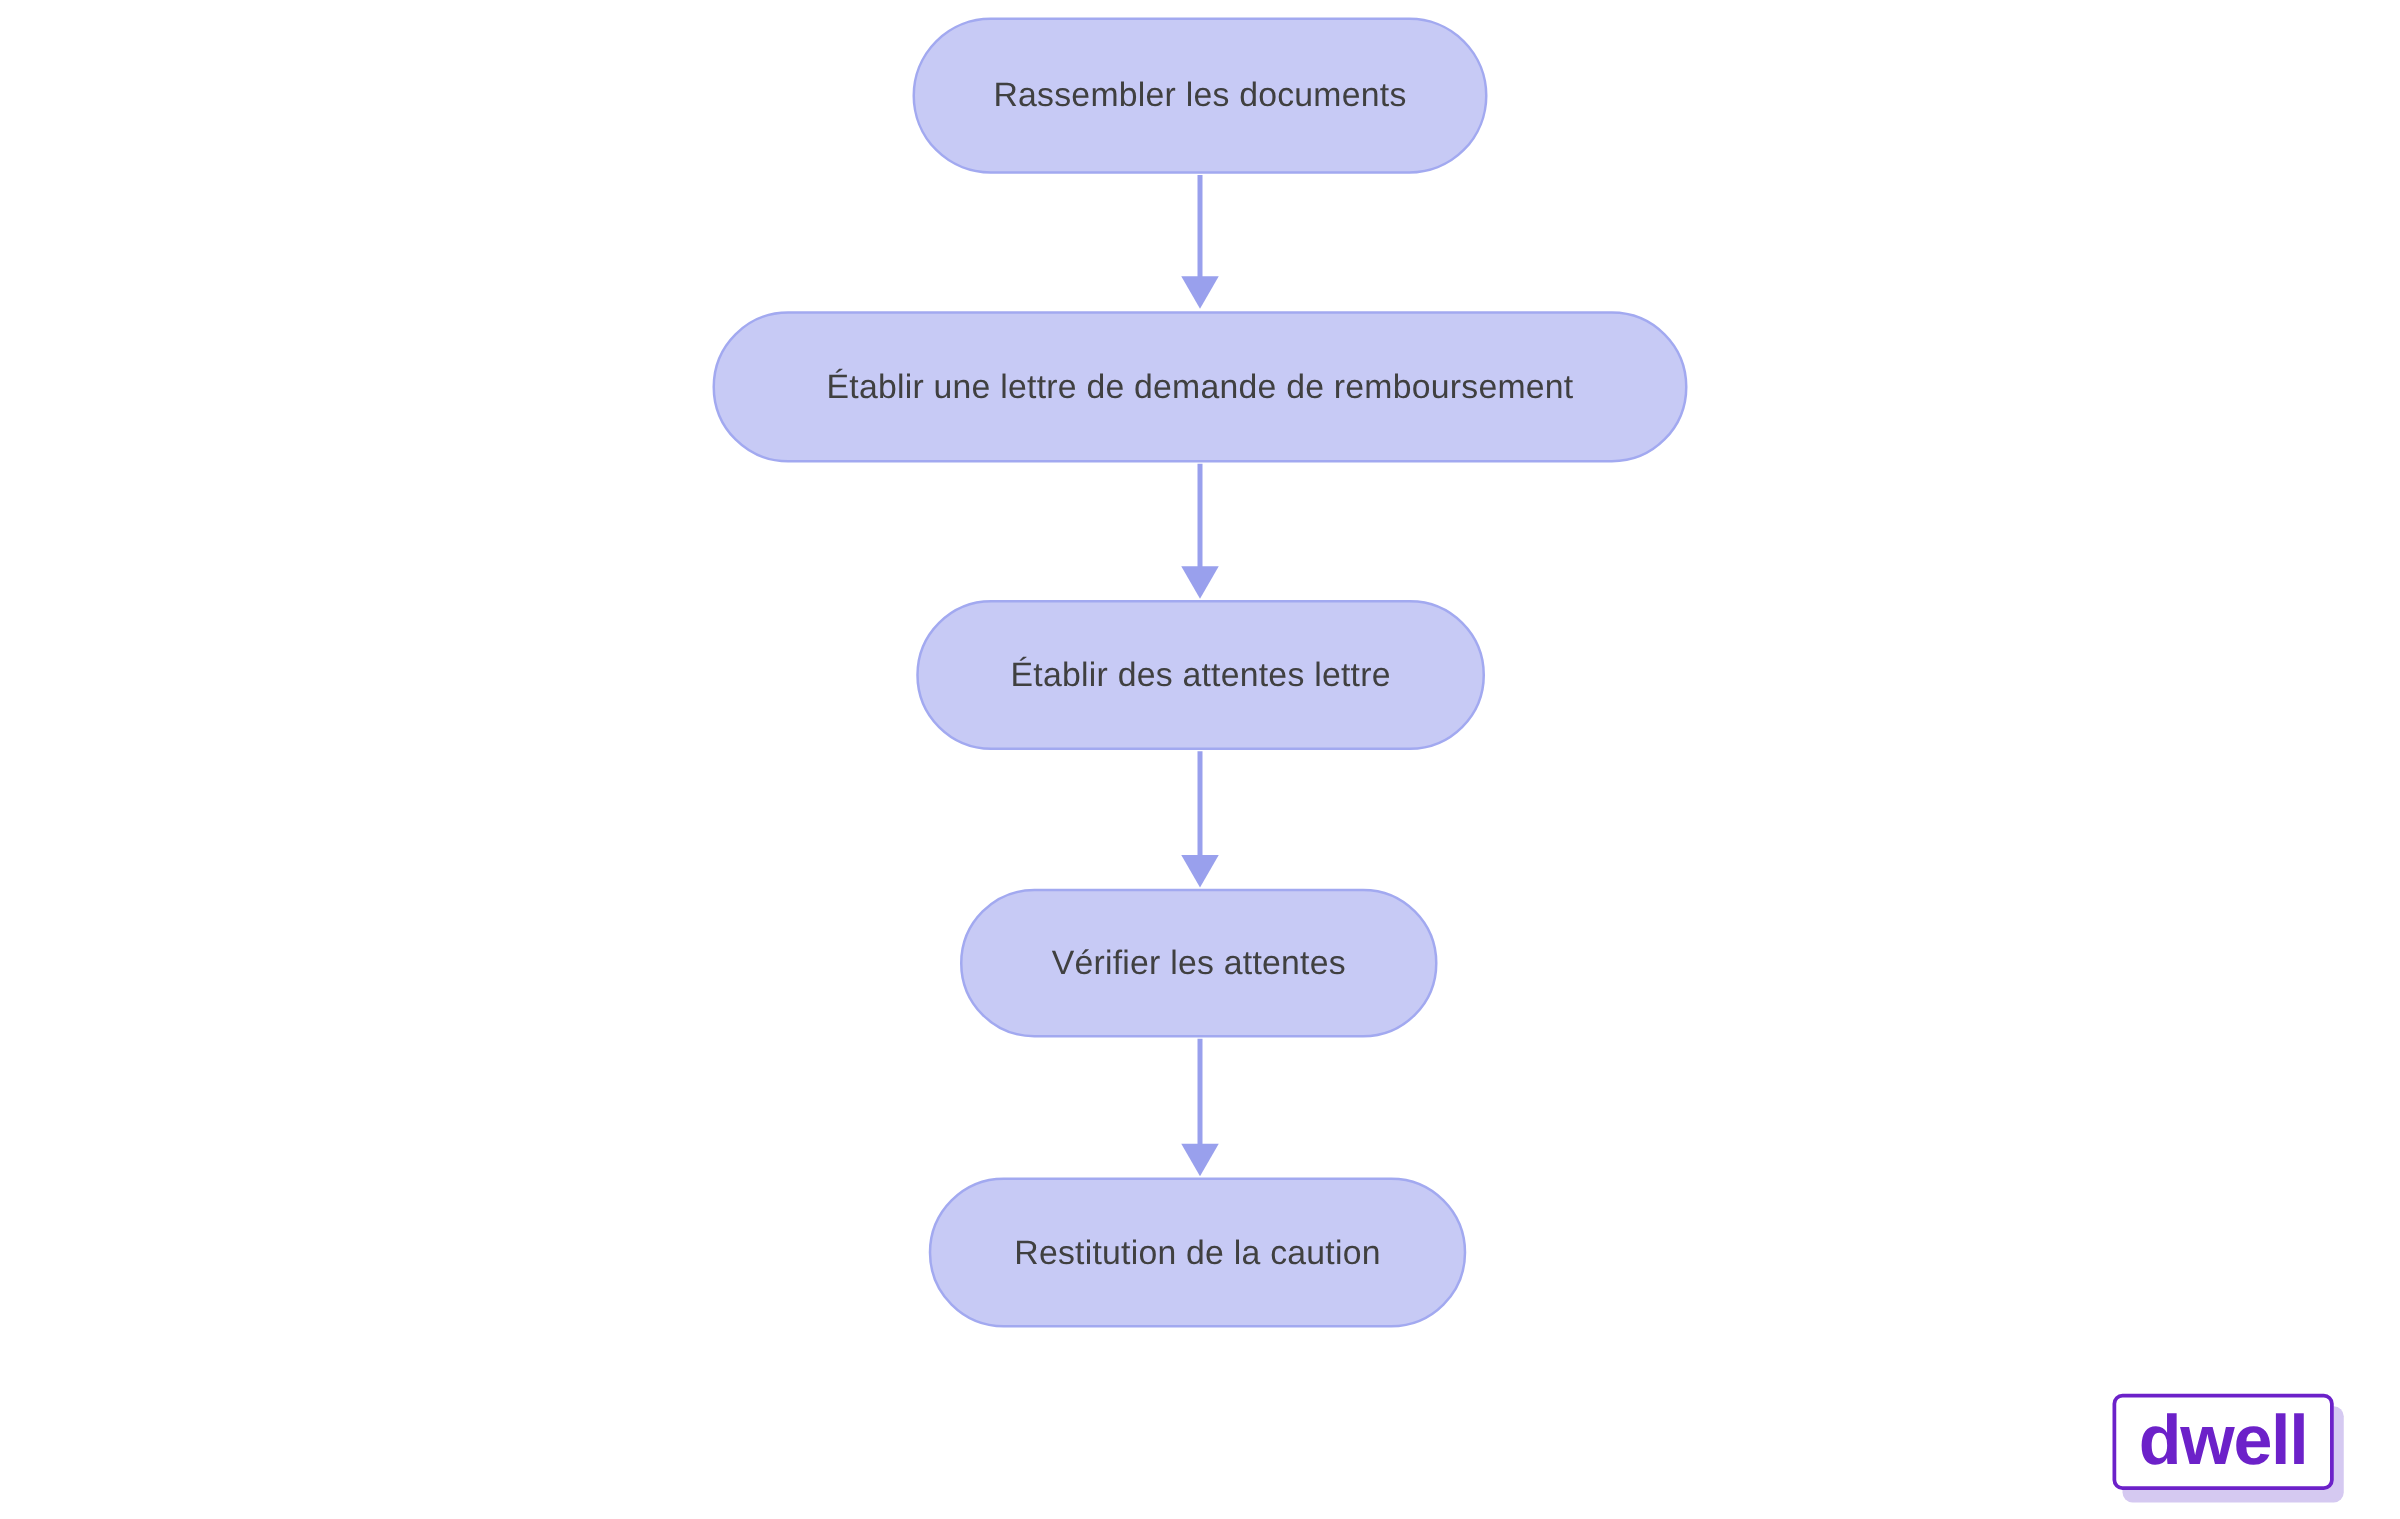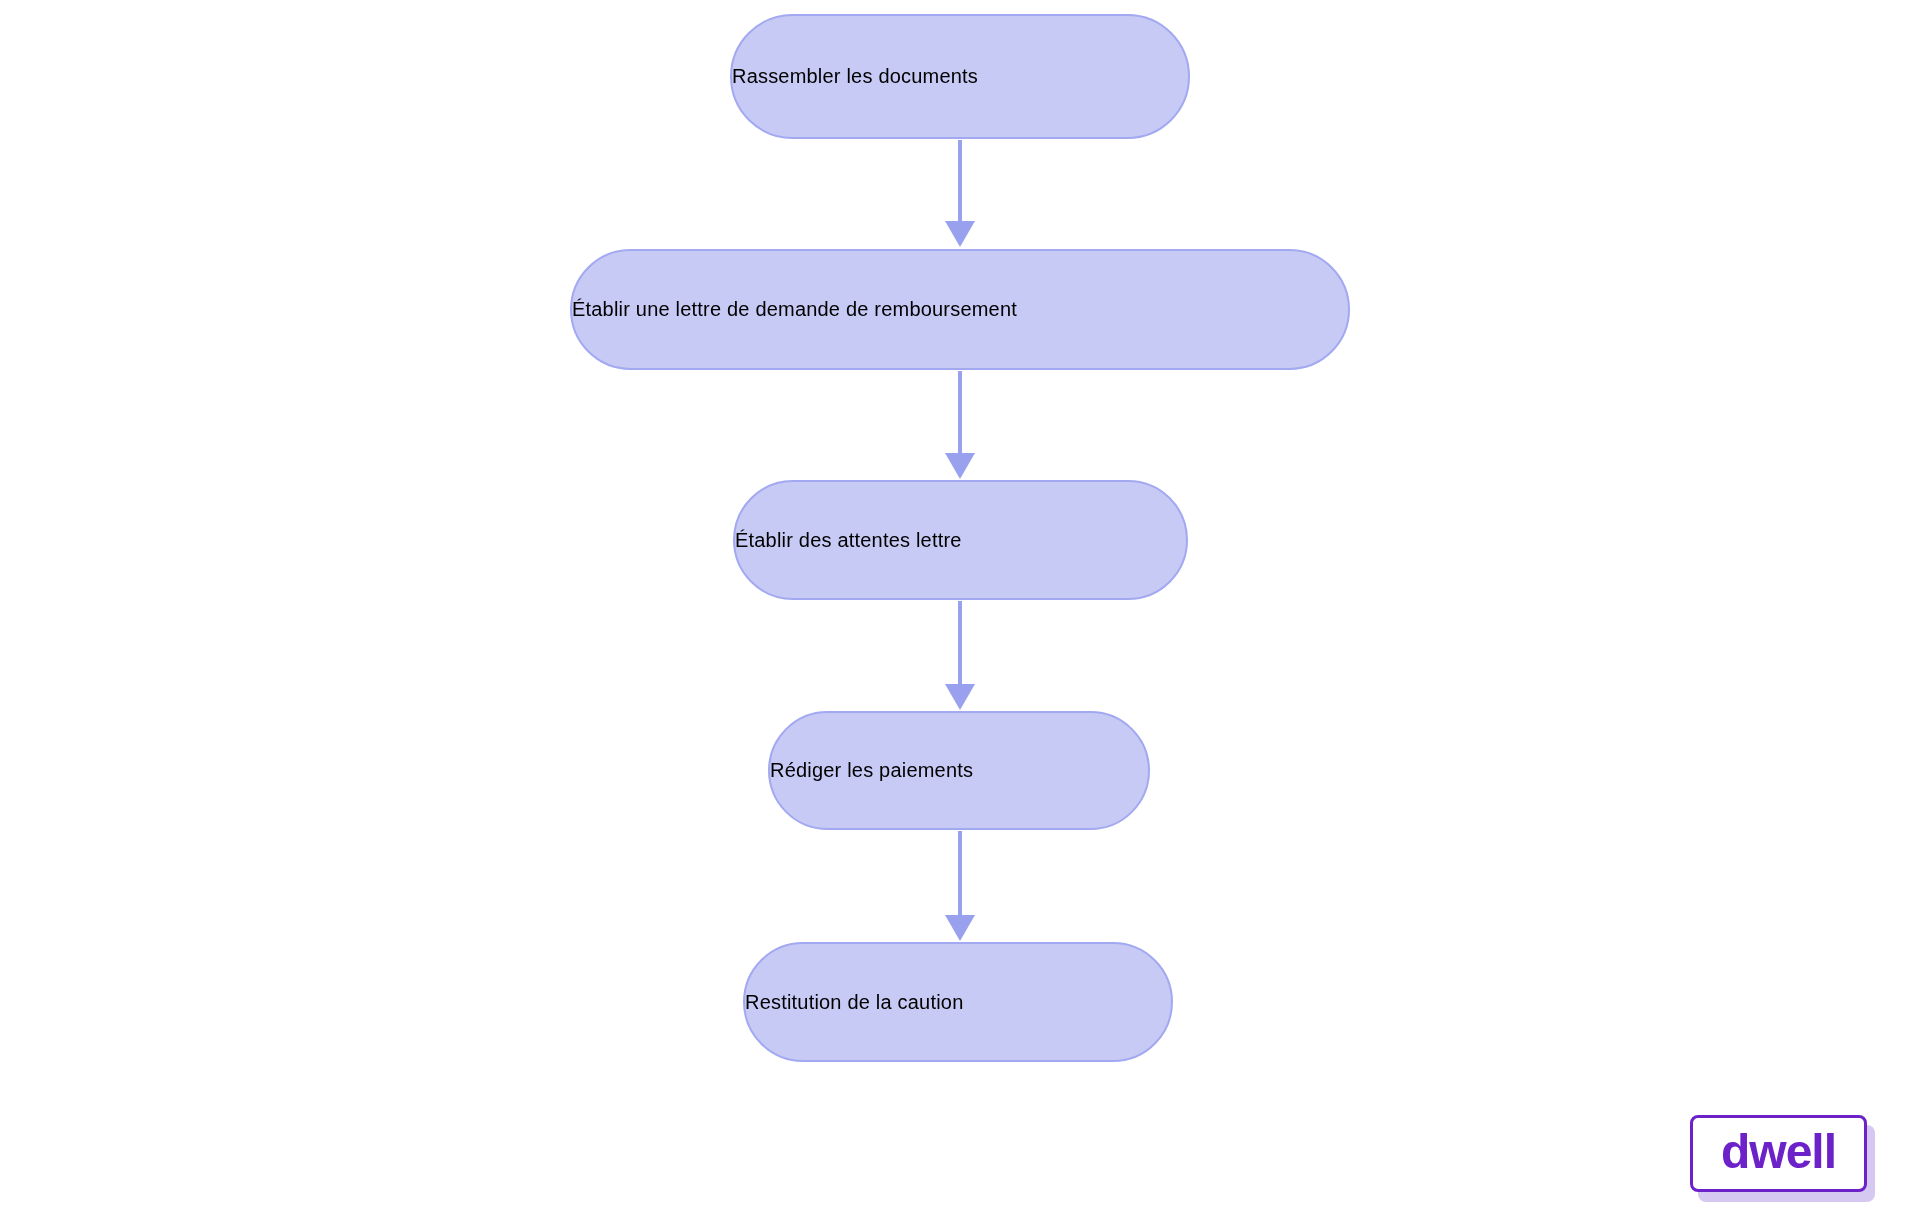--- a/index.html
+++ b/index.html
@@ -18,22 +18,23 @@
     background: #ffffff;
   }
   .node {
     position: absolute;
     box-sizing: border-box;
     background: #c7caf5;
     border: 2px solid #a2a9f0;
     border-radius: 70px;
     display: flex;
     align-items: center;
-    color: #000000;
-    font-size: 20px;
+    justify-content: center;
+    color: #404040;
+    font-size: 27px;
     letter-spacing: 0.2px;
     white-space: nowrap;
   }
   .arrow {
     position: absolute;
     width: 0;
   }
   .arrow .stem {
     position: absolute;
     left: -2px;
@@ -62,21 +63,21 @@
     background: #ffffff;
     border: 3px solid #6c21c9;
     border-radius: 8px;
     box-shadow: 8px 10px 0 0 #d5c9f1;
     display: flex;
     align-items: center;
     justify-content: center;
   }
   .logo-badge .logo-text {
     color: #6c21c9;
-    font-size: 48px;
+    font-size: 56px;
     font-weight: 700;
     letter-spacing: -1px;
     line-height: 1;
     padding-bottom: 4px;
   }
 </style>
 </head>
 <body>
 
 <div class="canvas">
@@ -102,21 +103,21 @@
   <div class="node" style="left:733px; top:480px; width:455px; height:120px;">
     <span>Établir des attentes lettre</span>
   </div>
 
   <div class="arrow" style="left:960px; top:601px; height:109px;">
     <div class="stem"></div>
     <div class="head"></div>
   </div>
 
   <div class="node" style="left:768px; top:711px; width:382px; height:119px;">
-    <span>Rédiger les paiements</span>
+    <span>Vérifier les attentes</span>
   </div>
 
   <div class="arrow" style="left:960px; top:831px; height:110px;">
     <div class="stem"></div>
     <div class="head"></div>
   </div>
 
   <div class="node" style="left:743px; top:942px; width:430px; height:120px;">
     <span>Restitution de la caution</span>
   </div>

